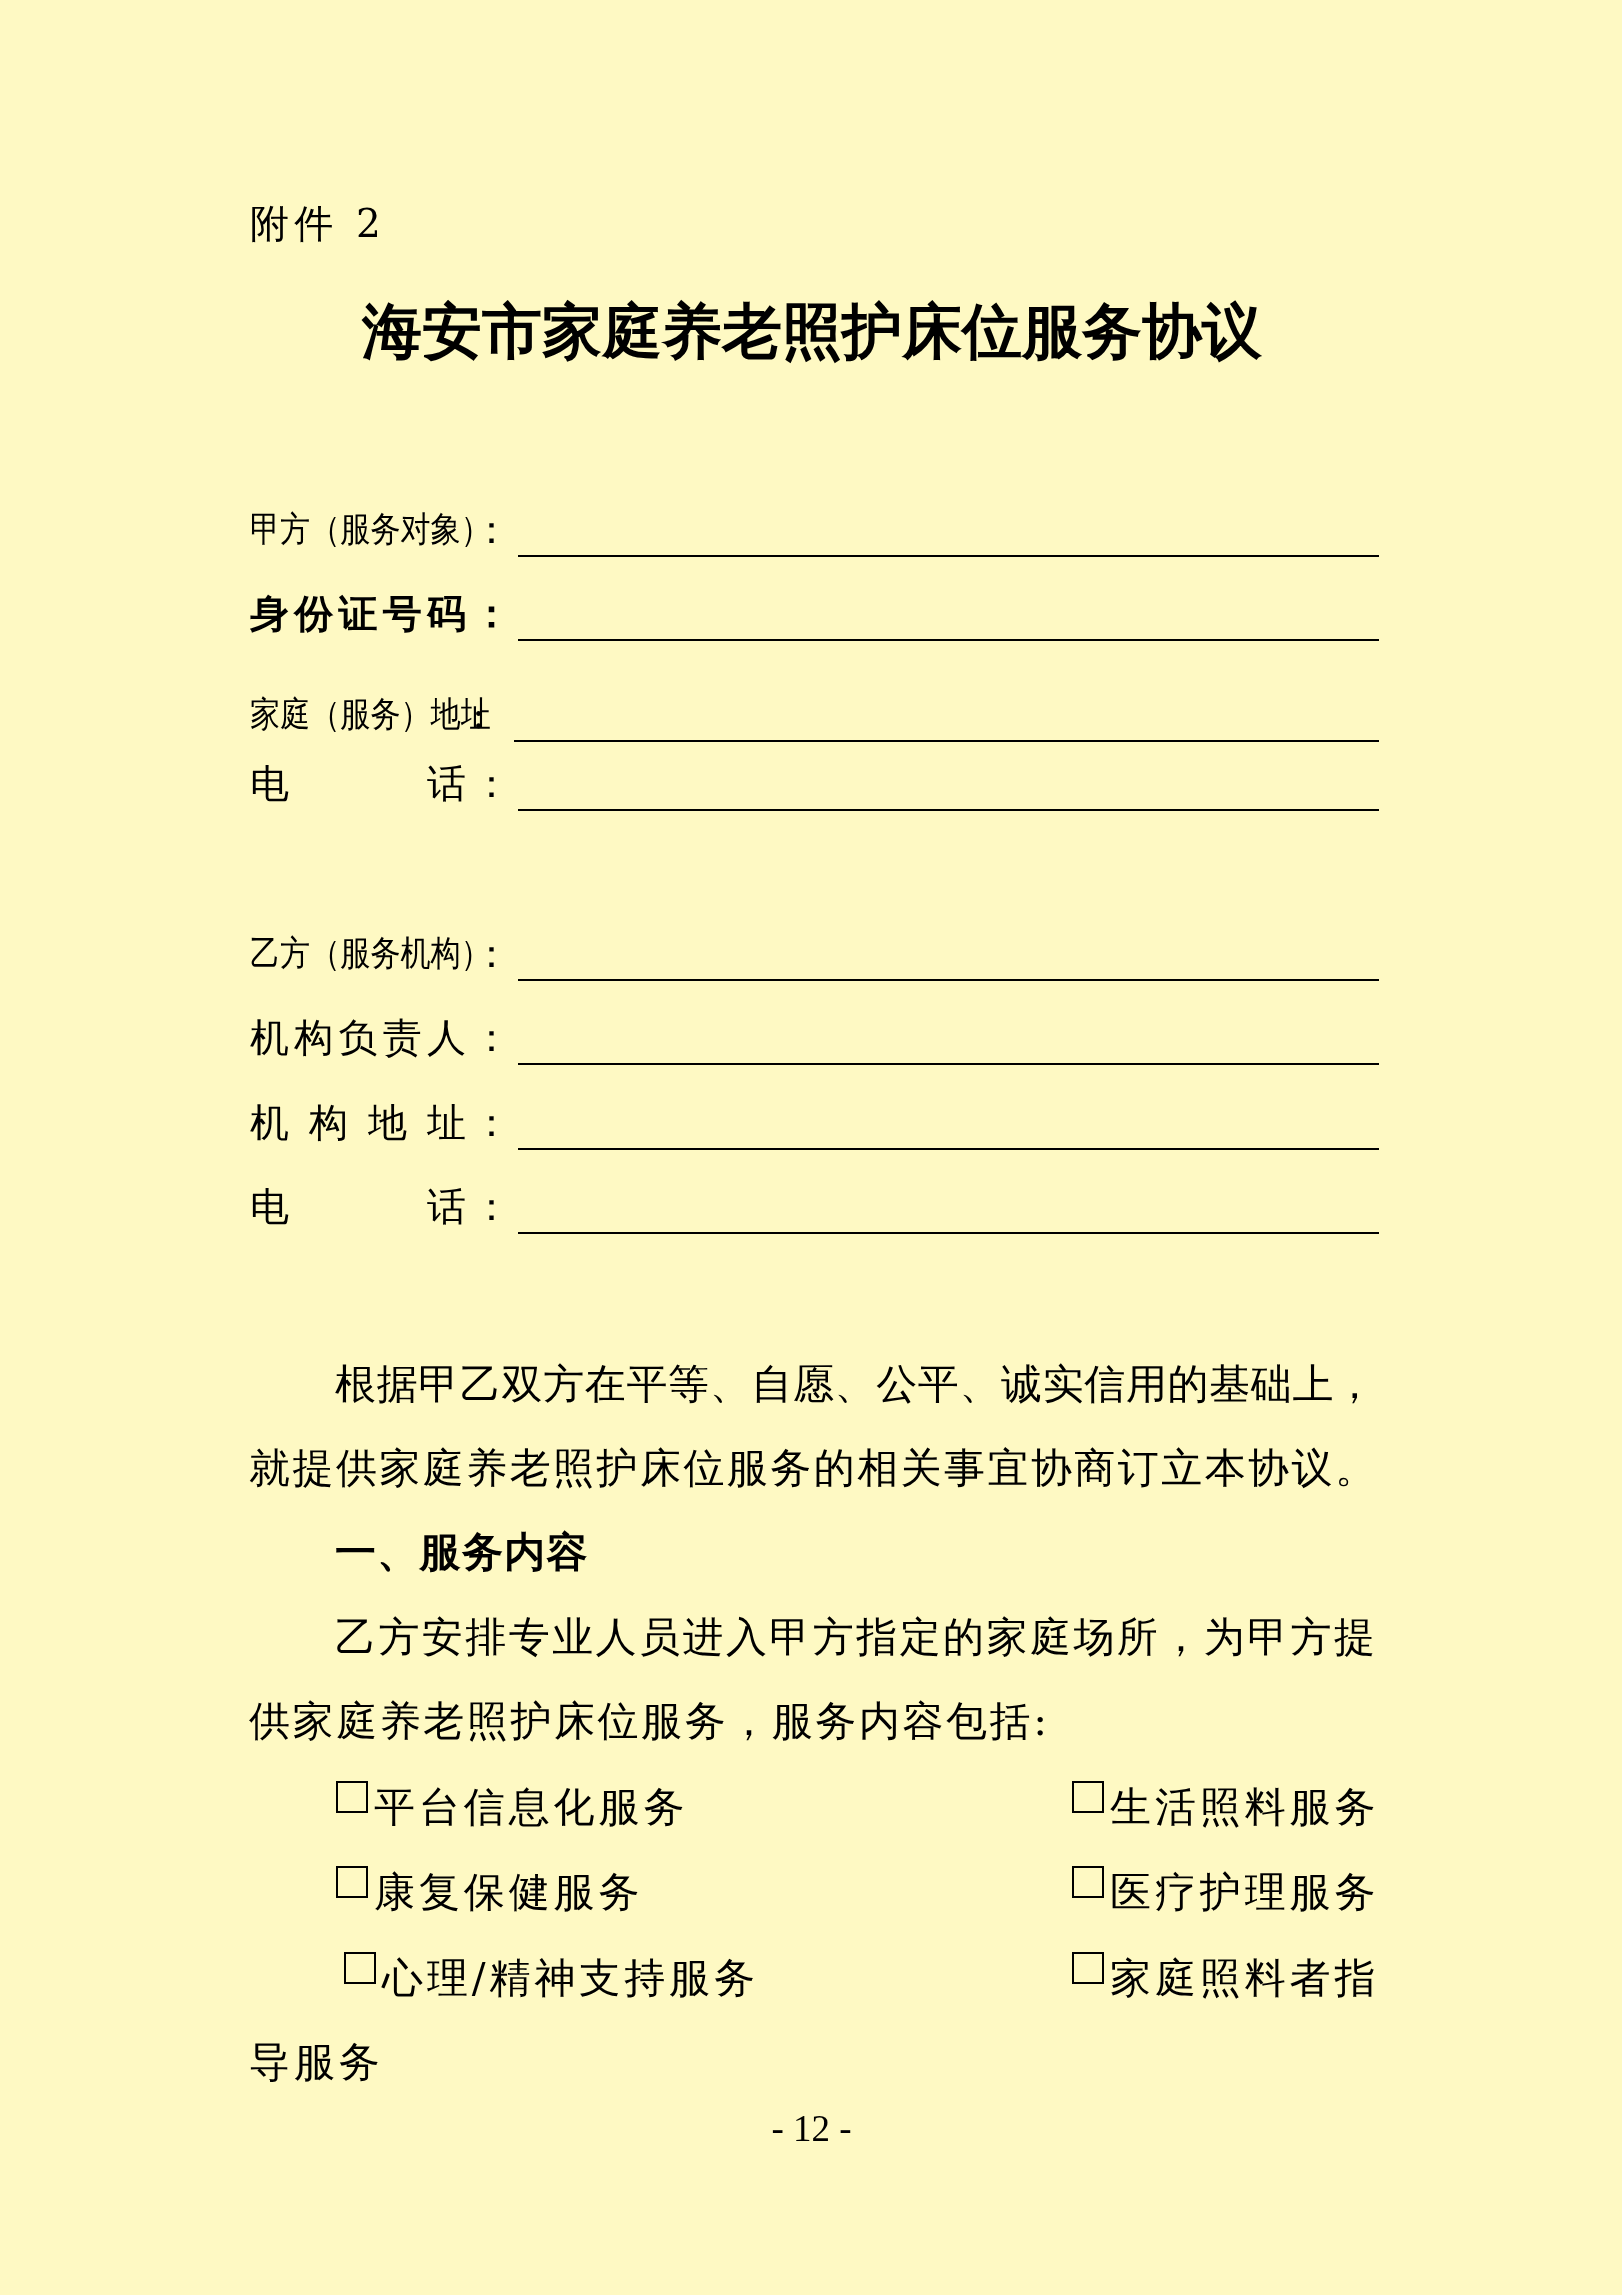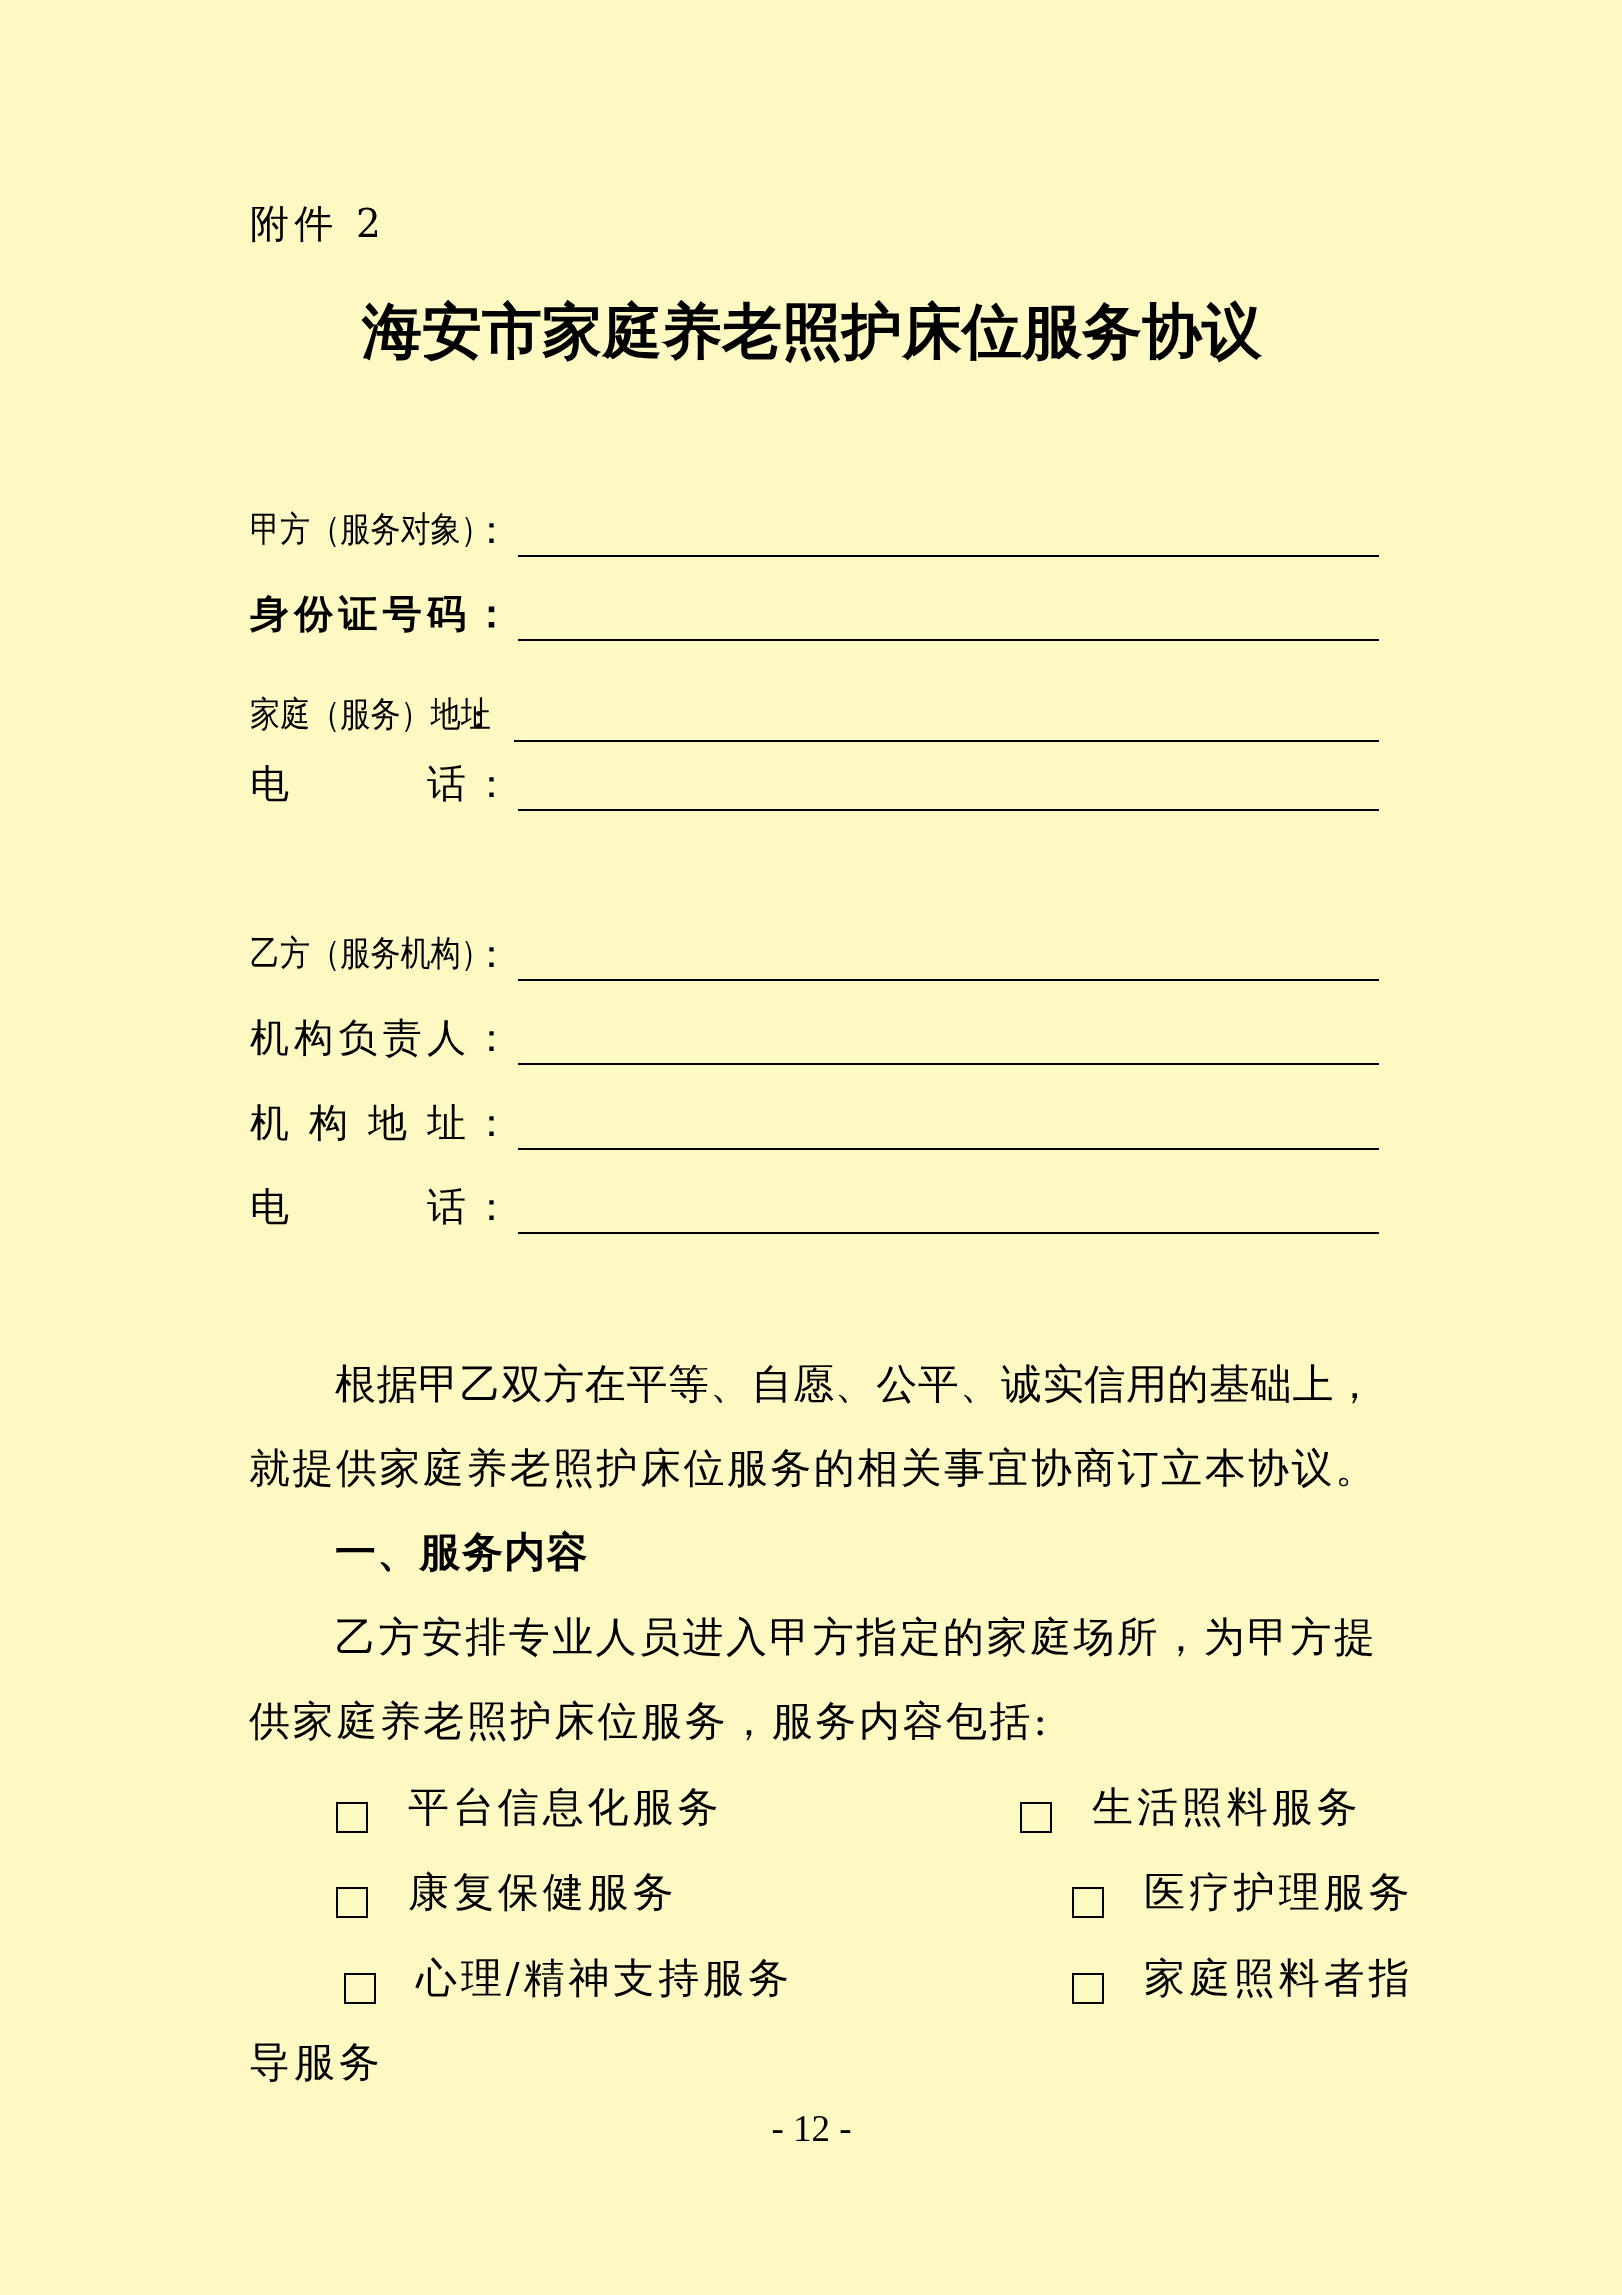--- a/index.html
+++ b/index.html
@@ -18,21 +18,21 @@
                  text-align: justify; text-align-last: justify; white-space: nowrap; font-family: "DejaVu Serif", serif; }
   .field-label.narrow { font-size: 35px; transform: scaleX(0.86); transform-origin: left bottom; width: 275px; }
   .field-colon { position: absolute; left: 222px; bottom: 3.9px; font-size: 39px; line-height: 47px; }
   .field-line { position: absolute; left: 268px; right: 0; bottom: 0; height: 0; border-bottom: 2px solid #000; }
 
   .para-line { position: absolute; font-size: 41px; line-height: 52px; white-space: nowrap;
                text-align: justify; text-align-last: justify; font-family: "DejaVu Serif", serif; }
   .heading { position: absolute; left: 335px; font-size: 41px; line-height: 52px; font-weight: bold;
              font-family: Liberation Serif, serif; letter-spacing: 1.3px; }
 
-  .check-item { position: absolute; height: 52px; display: flex; align-items: flex-end; cursor: pointer; gap: 34px; }
+  .check-item { position: absolute; height: 52px; display: flex; align-items: flex-start; cursor: pointer; }
   .check-box { width: 27.5px; height: 27.5px; border: 2px solid #000; box-sizing: content-box; margin-right: 6.5px; flex: 0 0 auto; }
   .check-label { font-size: 41px; line-height: 52px; letter-spacing: 3.9px; white-space: nowrap; font-family: "DejaVu Serif", serif; }
 
   .page-number { left: 746px; top: 2108px; width: 131px; text-align: center; font-size: 37px; line-height: 42px;
                  font-family: "Liberation Serif", serif; }
 </style>
 </head>
 <body>
 
 <div class="page">
@@ -87,21 +87,21 @@
 
   <div class="heading" style="top:1526px;">一、服务内容</div>
 
   <div class="para-line" style="left:335px; top:1611px; width:1040px;">乙方安排专业人员进入甲方指定的家庭场所，为甲方提</div>
   <div class="para-line" style="left:249px; top:1695px; width:798px; text-align-last:justify;">供家庭养老照护床位服务，服务内容包括:</div>
 
   <div class="check-item" style="left:336px; top:1781px;">
     <span class="check-box"></span>
     <span class="check-label">平台信息化服务</span>
   </div>
-  <div class="check-item" style="left:1020px; top:1781px;">
+  <div class="check-item" style="left:1072px; top:1781px;">
     <span class="check-box"></span>
     <span class="check-label">生活照料服务</span>
   </div>
   <div class="check-item" style="left:336px; top:1866px;">
     <span class="check-box"></span>
     <span class="check-label">康复保健服务</span>
   </div>
   <div class="check-item" style="left:1072px; top:1866px;">
     <span class="check-box"></span>
     <span class="check-label">医疗护理服务</span>

